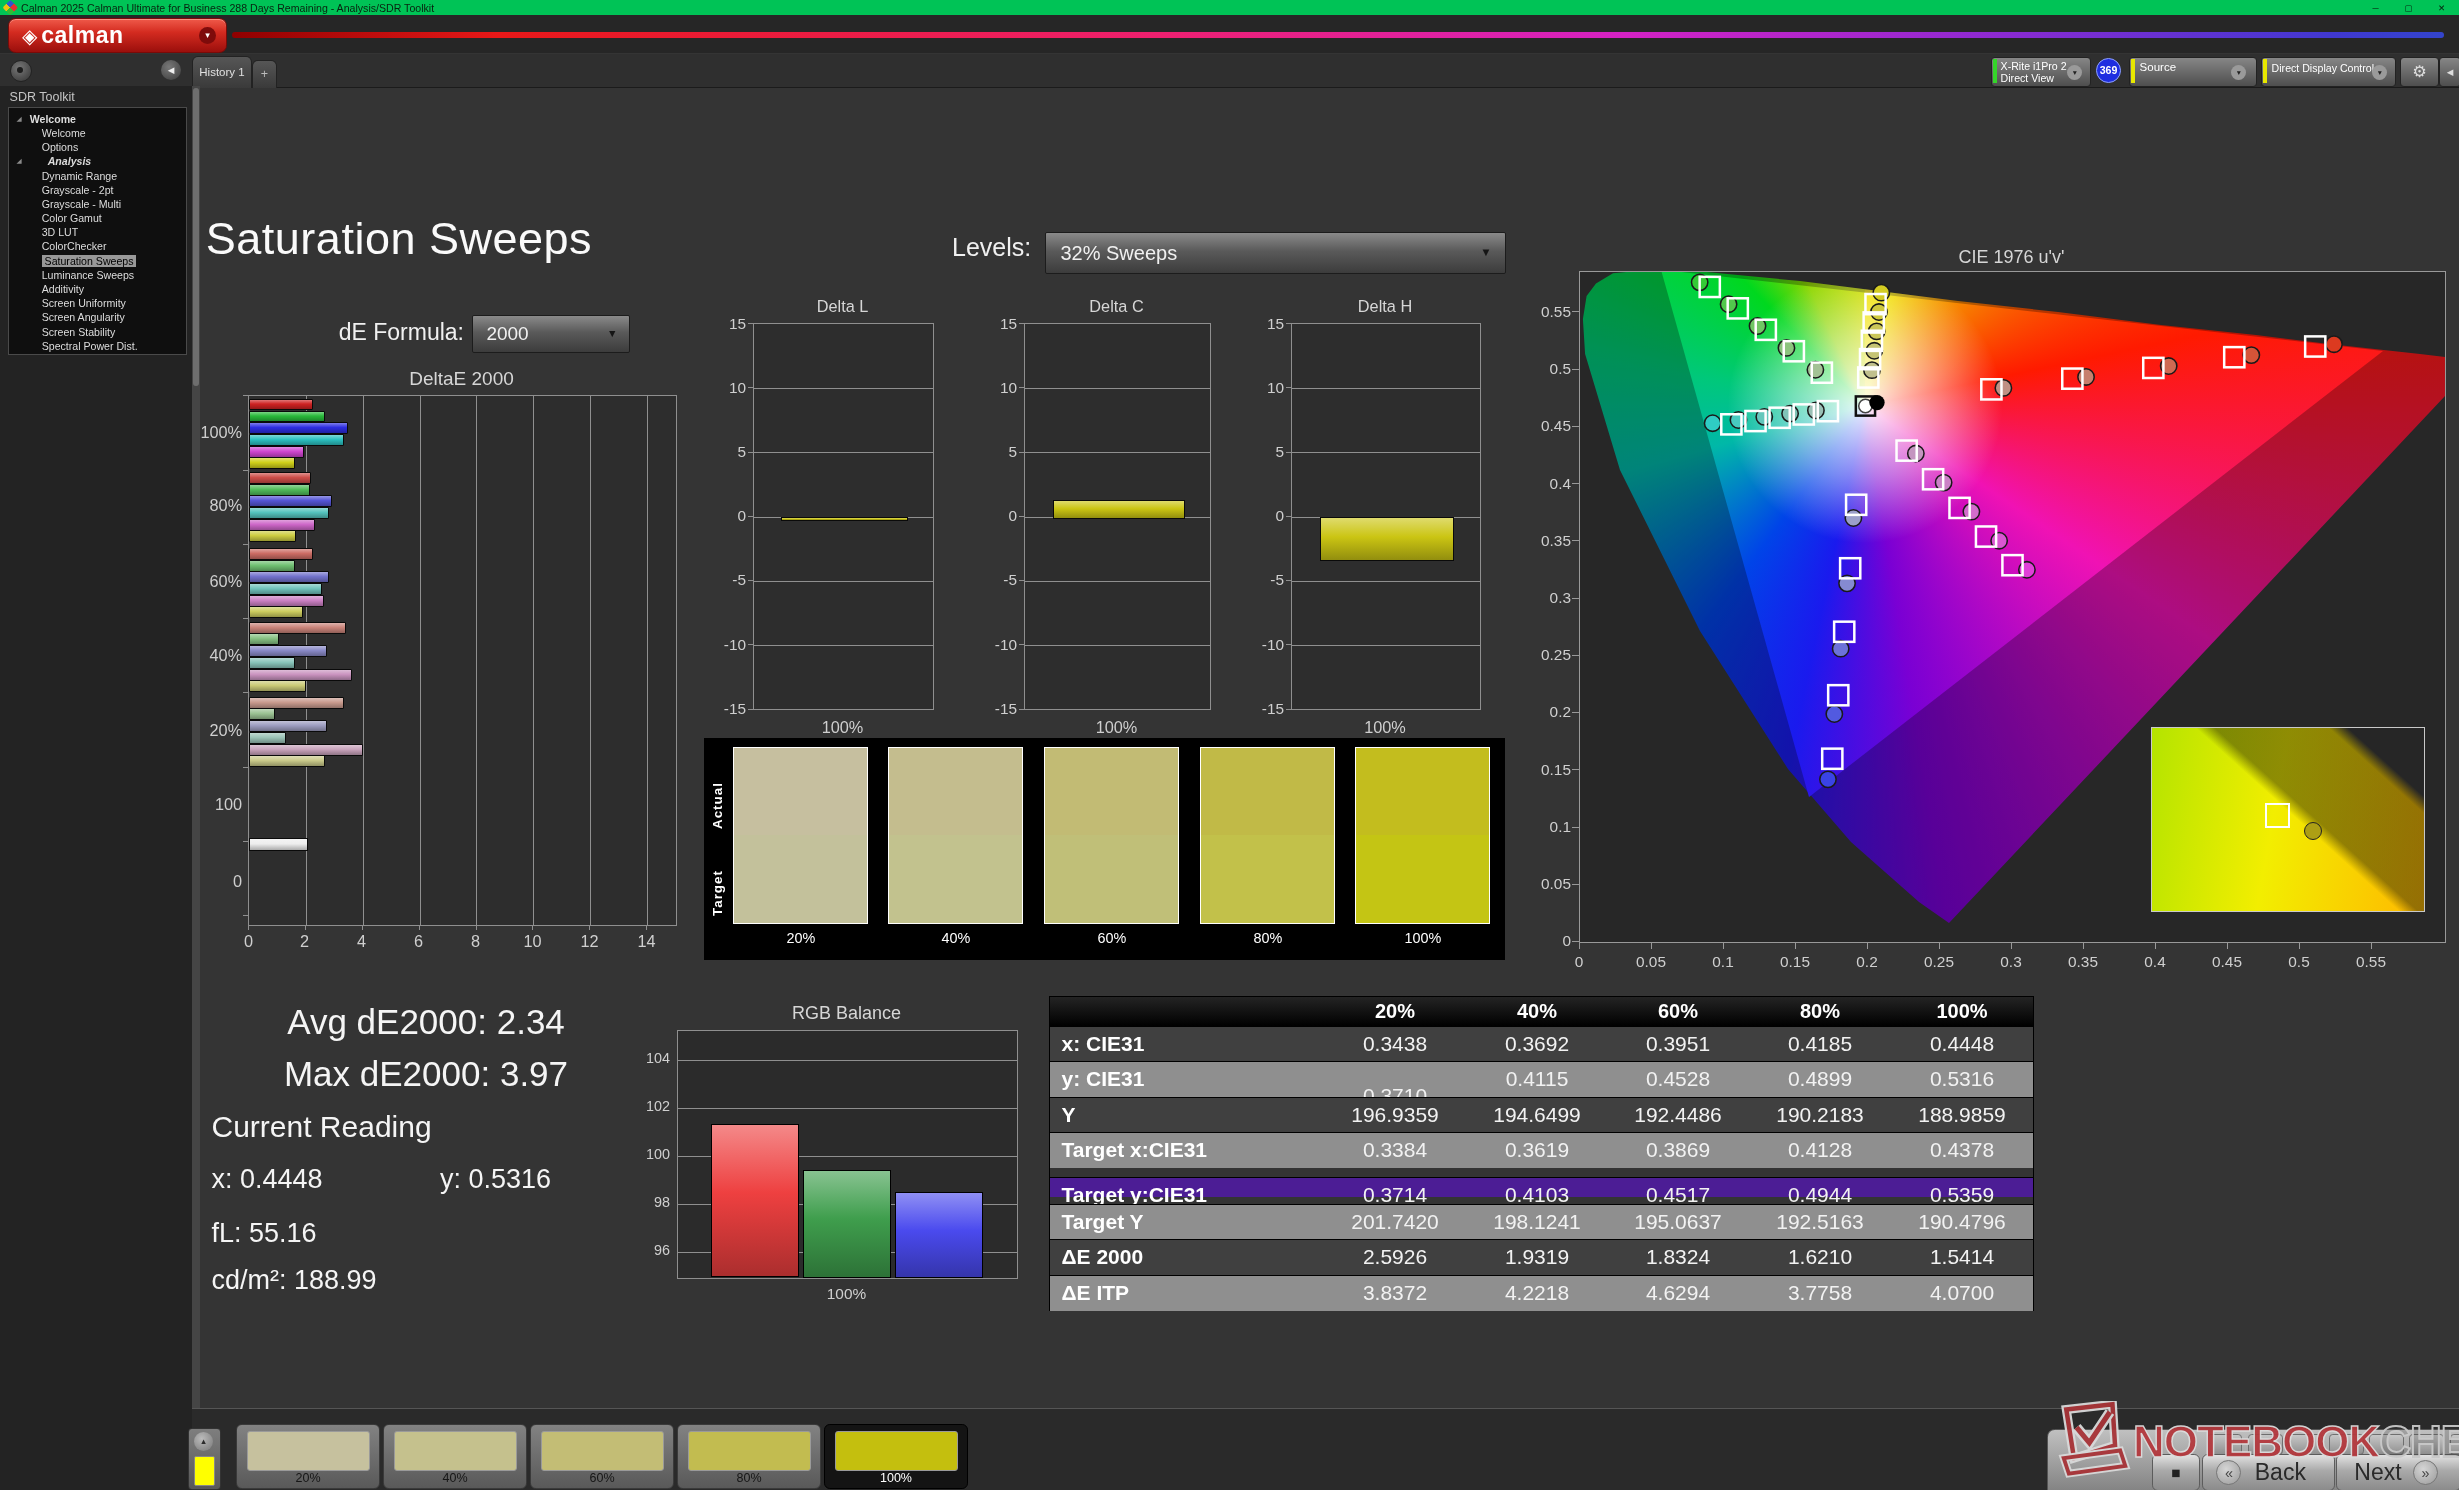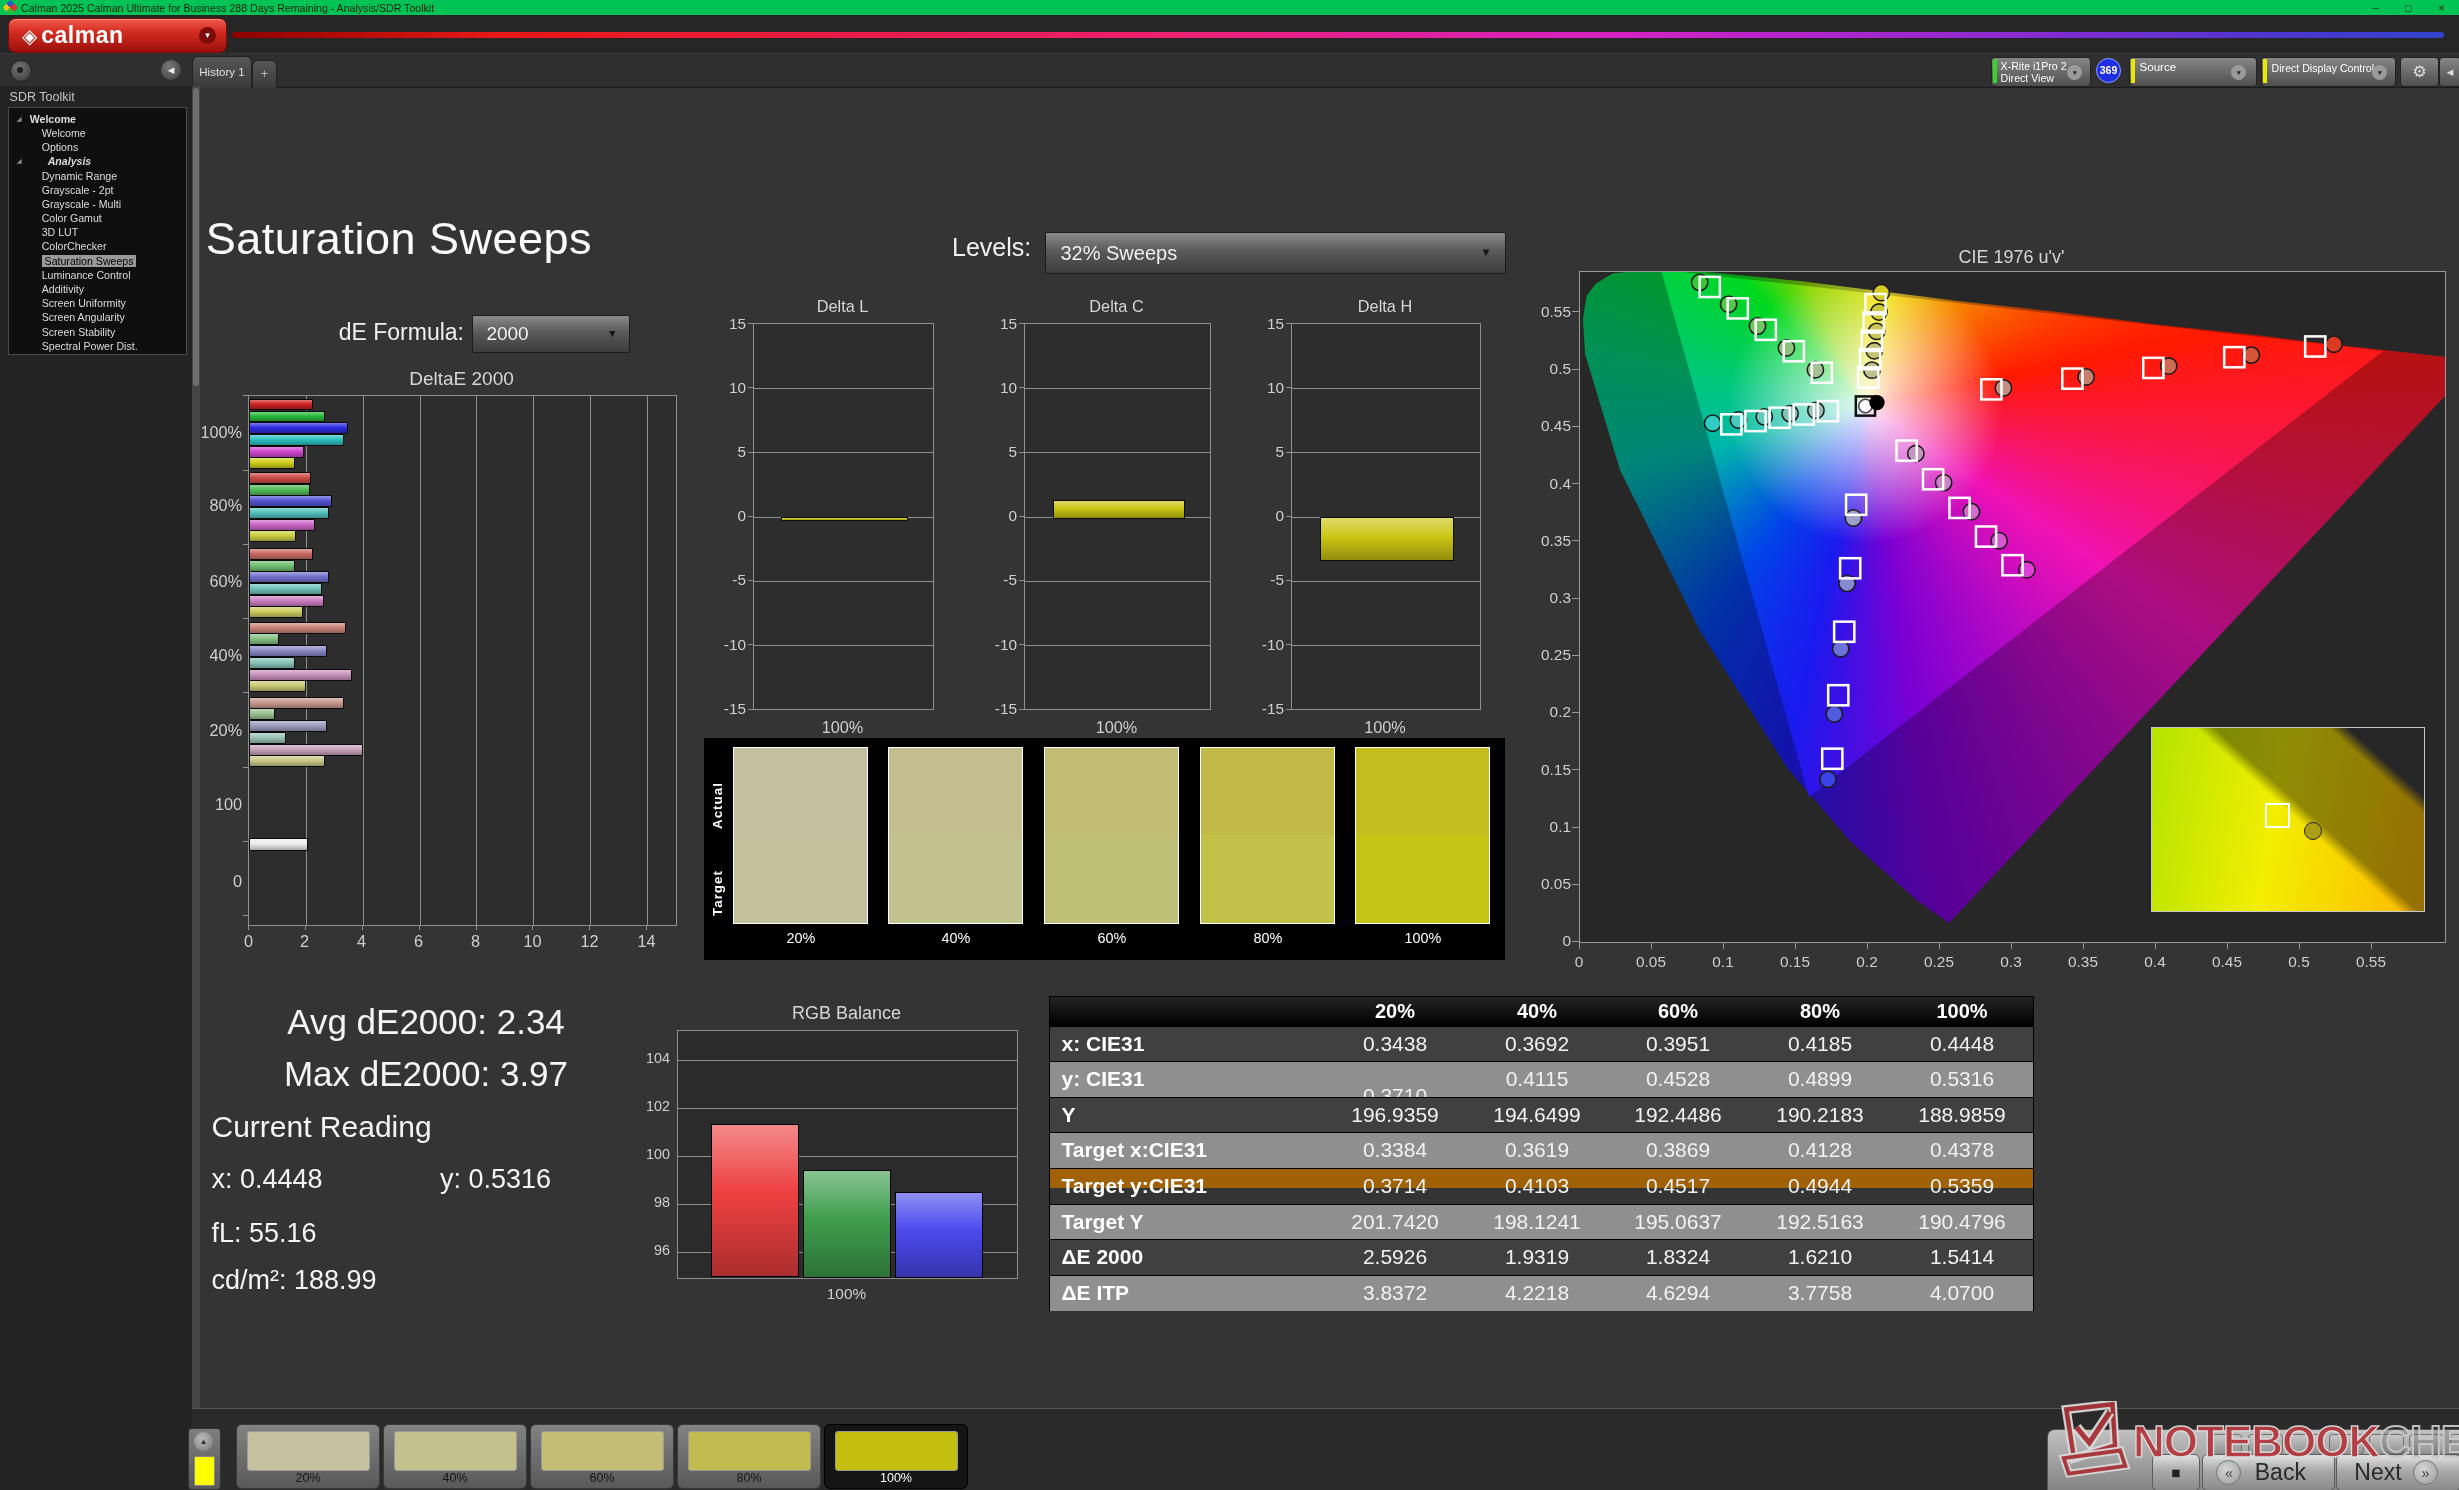--- a/index.html
+++ b/index.html
@@ -79,21 +79,21 @@
         <div style="position: relative; height: 14.2px; line-height: 14.2px; font-size: 10.6px; white-space: nowrap; color: rgb(221, 221, 221);"><span style="margin-left: 33px;">Welcome</span></div>
         <div style="position: relative; height: 14.2px; line-height: 14.2px; font-size: 10.6px; white-space: nowrap; color: rgb(221, 221, 221);"><span style="margin-left: 33px;">Options</span></div>
         <div style="position: relative; height: 14.2px; line-height: 14.2px; font-size: 10.6px; white-space: nowrap; color: rgb(221, 221, 221);"><span style="position: absolute; left: 7.7px; font-size: 6.7px; color: rgb(138, 138, 138);">◢</span><span style="margin-left: 39px; font-weight: bold; font-style: italic;">Analysis</span></div>
         <div style="position: relative; height: 14.2px; line-height: 14.2px; font-size: 10.6px; white-space: nowrap; color: rgb(221, 221, 221);"><span style="margin-left: 33px;">Dynamic Range</span></div>
         <div style="position: relative; height: 14.2px; line-height: 14.2px; font-size: 10.6px; white-space: nowrap; color: rgb(221, 221, 221);"><span style="margin-left: 33px;">Grayscale - 2pt</span></div>
         <div style="position: relative; height: 14.2px; line-height: 14.2px; font-size: 10.6px; white-space: nowrap; color: rgb(221, 221, 221);"><span style="margin-left: 33px;">Grayscale - Multi</span></div>
         <div style="position: relative; height: 14.2px; line-height: 14.2px; font-size: 10.6px; white-space: nowrap; color: rgb(221, 221, 221);"><span style="margin-left: 33px;">Color Gamut</span></div>
         <div style="position: relative; height: 14.2px; line-height: 14.2px; font-size: 10.6px; white-space: nowrap; color: rgb(221, 221, 221);"><span style="margin-left: 33px;">3D LUT</span></div>
         <div style="position: relative; height: 14.2px; line-height: 14.2px; font-size: 10.6px; white-space: nowrap; color: rgb(221, 221, 221);"><span style="margin-left: 33px;">ColorChecker</span></div>
         <div style="position: relative; height: 14.2px; line-height: 14.2px; font-size: 10.6px; white-space: nowrap; color: rgb(221, 221, 221);"><span style="margin-left: 33px; background: rgb(153, 153, 153); color: rgb(0, 0, 0); padding: 0px 2.9px;">Saturation Sweeps</span></div>
-        <div style="position: relative; height: 14.2px; line-height: 14.2px; font-size: 10.6px; white-space: nowrap; color: rgb(221, 221, 221);"><span style="margin-left: 33px;">Luminance Control</span></div>
+        <div style="position: relative; height: 14.2px; line-height: 14.2px; font-size: 10.6px; white-space: nowrap; color: rgb(221, 221, 221);"><span style="margin-left: 33px;">Luminance Sweeps</span></div>
         <div style="position: relative; height: 14.2px; line-height: 14.2px; font-size: 10.6px; white-space: nowrap; color: rgb(221, 221, 221);"><span style="margin-left: 33px;">Additivity</span></div>
         <div style="position: relative; height: 14.2px; line-height: 14.2px; font-size: 10.6px; white-space: nowrap; color: rgb(221, 221, 221);"><span style="margin-left: 33px;">Screen Uniformity</span></div>
         <div style="position: relative; height: 14.2px; line-height: 14.2px; font-size: 10.6px; white-space: nowrap; color: rgb(221, 221, 221);"><span style="margin-left: 33px;">Screen Angularity</span></div>
         <div style="position: relative; height: 14.2px; line-height: 14.2px; font-size: 10.6px; white-space: nowrap; color: rgb(221, 221, 221);"><span style="margin-left: 33px;">Screen Stability</span></div>
         <div style="position: relative; height: 14.2px; line-height: 14.2px; font-size: 10.6px; white-space: nowrap; color: rgb(221, 221, 221);"><span style="margin-left: 33px;">Spectral Power Dist.</span></div>
       </div>
   </div>
   <div class="abs" style="left:192px;top:86px;width:7.7px;height:1405px;background:#454545;">
     <div class="abs" style="left:1px;top:1.9px;width:5.8px;height:298px;background:#6e6e6e;border-radius:2.9px;"></div>
   </div>
@@ -482,21 +482,21 @@
           <div style="position: absolute; left: 841px; top: 4.8px; width: 142px; text-align: center; font-size: 21px; color: rgb(242, 242, 242);">188.9859</div>
         </div>
         <div style="position: absolute; left: 0px; top: 135px; width: 100%; height: 36px; background: rgb(143, 143, 143); border-top: 1px solid rgb(0, 0, 0); box-sizing: border-box;">
           <div style="position: absolute; left: 11.5px; top: 4.8px; font-size: 21px; font-weight: bold; color: rgb(255, 255, 255); white-space: nowrap;">Target x:CIE31</div>
           <div style="position: absolute; left: 274px; top: 4.8px; width: 142px; text-align: center; font-size: 21px; color: rgb(242, 242, 242);">0.3384</div>
           <div style="position: absolute; left: 416px; top: 4.8px; width: 142px; text-align: center; font-size: 21px; color: rgb(242, 242, 242);">0.3619</div>
           <div style="position: absolute; left: 557px; top: 4.8px; width: 142px; text-align: center; font-size: 21px; color: rgb(242, 242, 242);">0.3869</div>
           <div style="position: absolute; left: 699px; top: 4.8px; width: 142px; text-align: center; font-size: 21px; color: rgb(242, 242, 242);">0.4128</div>
           <div style="position: absolute; left: 841px; top: 4.8px; width: 142px; text-align: center; font-size: 21px; color: rgb(242, 242, 242);">0.4378</div>
         </div>
-        <div style="position: absolute; left: 0px; top: 171px; width: 100%; height: 20px; background: #a16207; border-top: 1px solid rgb(0, 0, 0); box-sizing: border-box;">
+        <div style="position: absolute; left: 0px; top: 180px; width: 100%; height: 20px; background: #4c1d95; border-top: 1px solid rgb(0, 0, 0); box-sizing: border-box;">
           <div style="position: absolute; left: 11.5px; top: 4.8px; font-size: 21px; font-weight: bold; color: rgb(255, 255, 255); white-space: nowrap;">Target y:CIE31</div>
           <div style="position: absolute; left: 274px; top: 4.8px; width: 142px; text-align: center; font-size: 21px; color: rgb(242, 242, 242);">0.3714</div>
           <div style="position: absolute; left: 416px; top: 4.8px; width: 142px; text-align: center; font-size: 21px; color: rgb(242, 242, 242);">0.4103</div>
           <div style="position: absolute; left: 557px; top: 4.8px; width: 142px; text-align: center; font-size: 21px; color: rgb(242, 242, 242);">0.4517</div>
           <div style="position: absolute; left: 699px; top: 4.8px; width: 142px; text-align: center; font-size: 21px; color: rgb(242, 242, 242);">0.4944</div>
           <div style="position: absolute; left: 841px; top: 4.8px; width: 142px; text-align: center; font-size: 21px; color: rgb(242, 242, 242);">0.5359</div>
         </div>
         <div style="position: absolute; left: 0px; top: 207px; width: 100%; height: 36px; background: rgb(143, 143, 143); border-top: 1px solid rgb(0, 0, 0); box-sizing: border-box;">
           <div style="position: absolute; left: 11.5px; top: 4.8px; font-size: 21px; font-weight: bold; color: rgb(255, 255, 255); white-space: nowrap;">Target Y</div>
           <div style="position: absolute; left: 274px; top: 4.8px; width: 142px; text-align: center; font-size: 21px; color: rgb(242, 242, 242);">201.7420</div>

